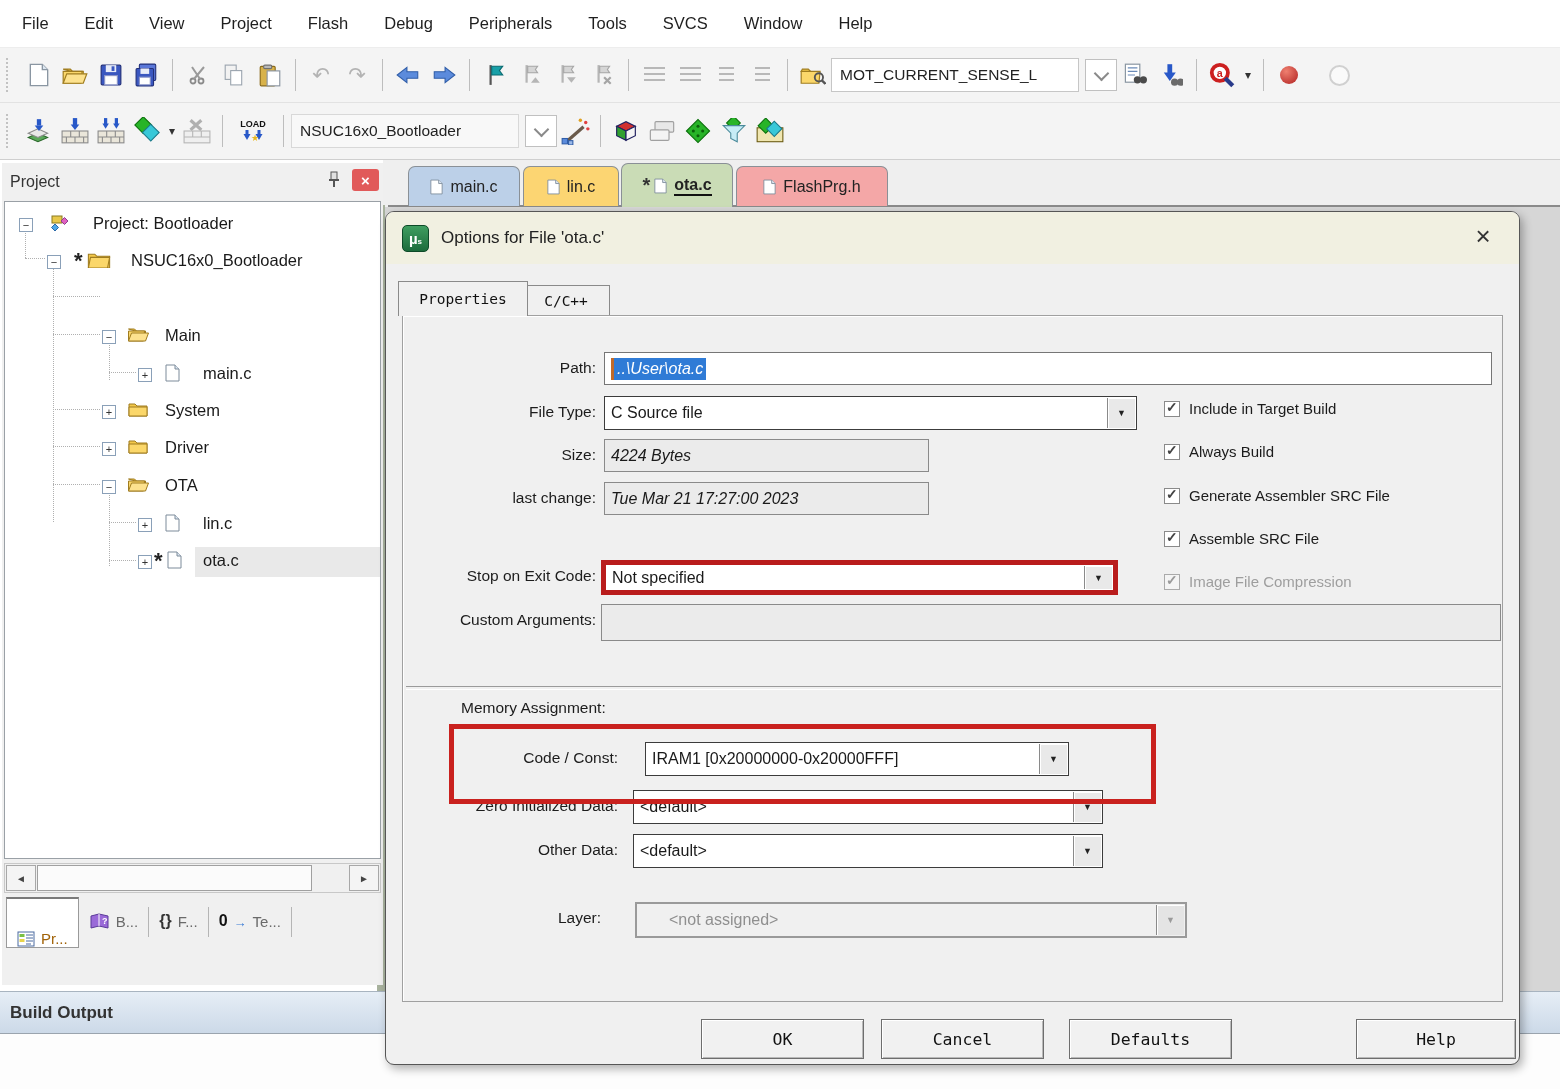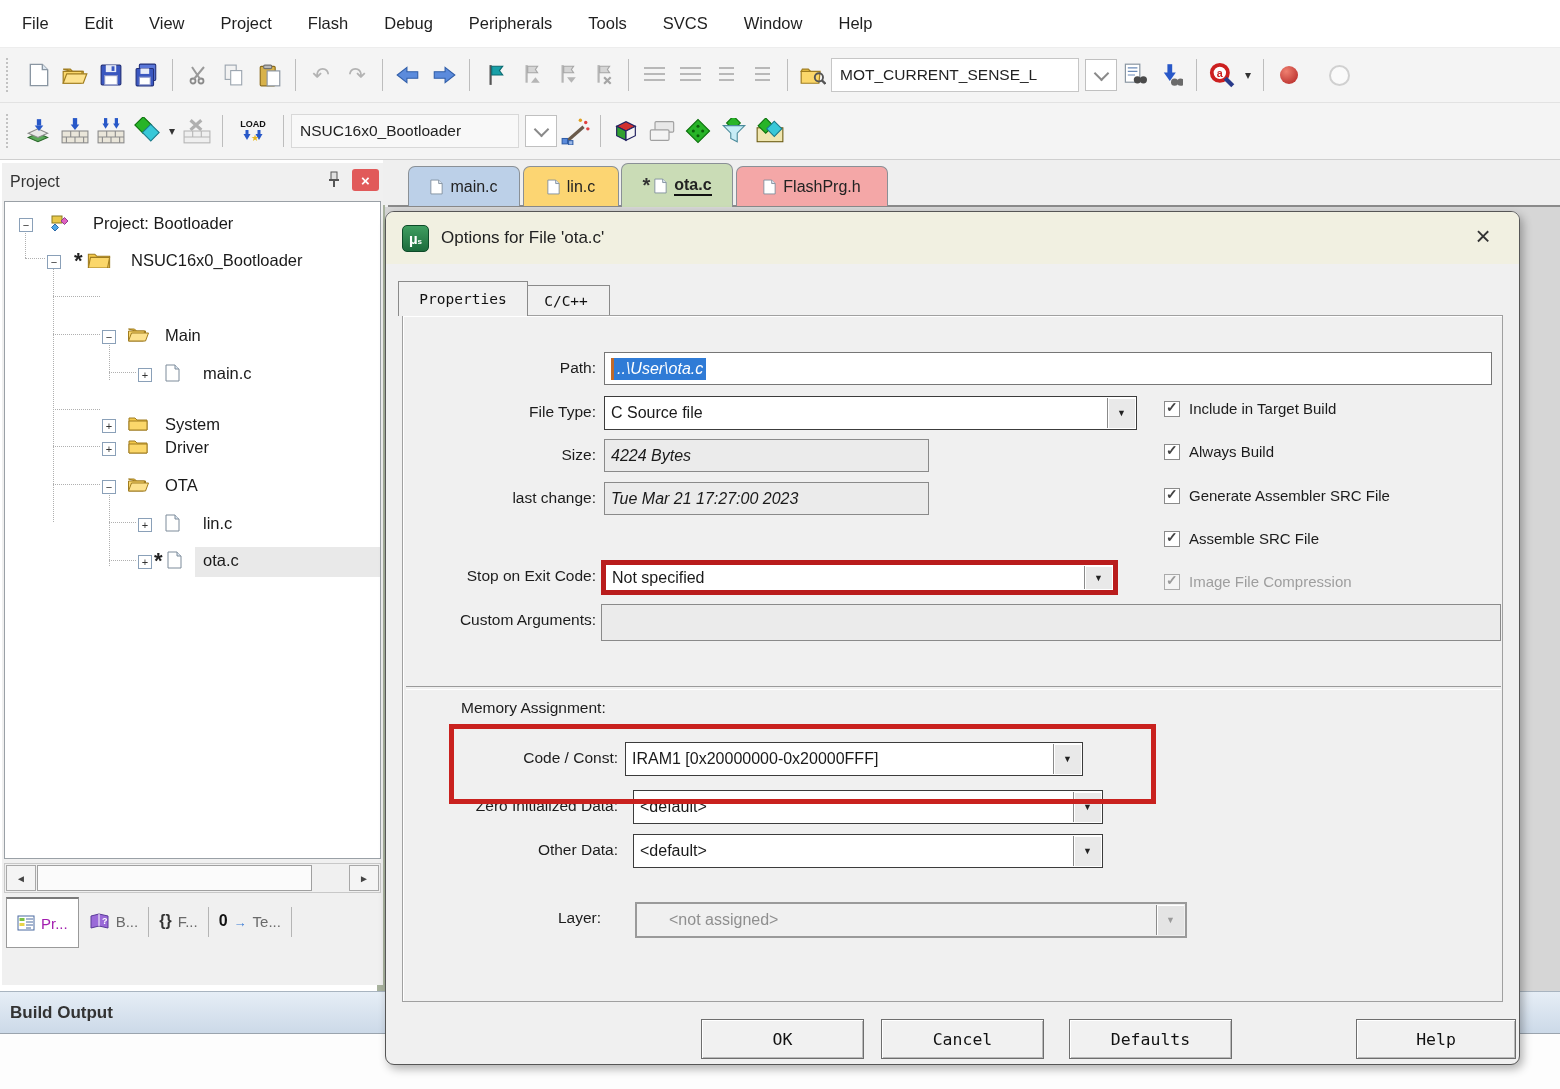--- a/index.html
+++ b/index.html
@@ -51,21 +51,21 @@
   .guide{position:absolute;border-left:1px dotted #b0b0b0;width:0;}
   .gstub{position:absolute;border-top:1px dotted #b0b0b0;height:0;}
   
   #pp-scroll{position:absolute;left:2px;top:700px;width:377px;height:30px;background:#f0f0f0;border:1px solid #c8c8c8;box-sizing:border-box;}
   .sbtn{position:absolute;top:1px;width:30px;height:26px;background:#f4f4f4;border:1px solid #a8a8a8;
         display:flex;align-items:center;justify-content:center;font-size:10px;color:#444;box-sizing:border-box;}
   .sthumb{position:absolute;left:32px;top:1px;width:275px;height:26px;background:#fbfbfb;border:1px solid #a0a0a0;box-sizing:border-box;}
   
   #pp-tabs{position:absolute;left:0;top:732px;width:381px;height:56px;display:flex;align-items:flex-start;padding-top:2px;box-sizing:border-box;}
   .ptab{height:48px;display:flex;align-items:center;gap:6px;font-size:15px;color:#6a6a6a;padding:0 10px;}
-  .ptab.active{background:#fff;border:1px solid #9a9a9a;border-top:2px solid #7a7a7a;color:#a21caf;margin-left:4px;}
+  .ptab.active{background:#fff;border:1px solid #9a9a9a;border-top:2px solid #7a7a7a;color:#a16207;margin-left:4px;align-items:flex-end;}
   .ptabsep{width:1px;height:30px;background:#b5b5b5;margin-top:10px;}
   .fn-icon::before{content:"{}";font-weight:bold;font-size:16px;color:#333;}
   .te-icon::before{content:"0";font-weight:bold;font-size:16px;color:#111;}
   .te-arrow::before{content:"→";color:#3a7bd5;font-size:13px;font-weight:bold;}
   
   #editor-bg{left:383px;top:160px;width:1177px;height:929px;background:#d6d6d6;}
   #tabstrip-bg{left:383px;top:160px;width:1177px;height:47px;background:#efefef;}
   #tab-baseline{left:388px;top:205px;width:1172px;height:2px;background:#8a8a8a;}
   #green-strip{left:377px;top:205px;width:8px;height:850px;background:#a8b29e;}
   .etab{position:absolute;top:166px;height:40px;border:1px solid #8a9096;border-bottom:none;border-radius:7px 7px 0 0;
@@ -496,21 +496,21 @@
 
     <div class="trow" style="top:156px;">
       <span class="expander plus" style="left:133px;"></span>
       <span class="ticon" style="left:160px;"><svg width="15" height="18" viewBox="0 0 15 18">
             <path d="M1 1h9l4 4v12H1z" fill="#fff" stroke="#7c8b9a"></path>
             <path d="M10 1v4h4" fill="#dce6f0" stroke="#7c8b9a"></path>
           </svg></span>
       <span class="tlabel" style="left:198px;">main.c</span>
     </div>
 
-    <div class="trow" style="top:207px;">
+    <div class="trow" style="top:193px;">
       <span class="expander plus" style="left:97px;"></span>
       <span class="ticon" style="left:122px;"><svg width="22" height="16" viewBox="0 0 20 16">
             <path d="M1 3h6l2 2h10v10H1z" fill="#f3c84a" stroke="#a07d20"></path>
             <path d="M1 6h18v9H1z" fill="#fbd76a" stroke="#a07d20"></path>
           </svg></span>
       <span class="tlabel" style="left:160px;">System</span>
     </div>
 
     <div class="trow" style="top:230px;">
       <span class="expander plus" style="left:97px;"></span>
@@ -663,21 +663,21 @@
   <div class="flabel" style="left:0px;top:399px;width:210px;">Custom Arguments:</div>
   <div class="field ro" style="left:215px;top:392px;width:900px;height:37px;">
     <span></span>
   </div>
 
   <div id="dlg-sep"></div>
 
   <div class="flabel" style="left:75px;top:487px;width:300px;text-align:left;">Memory Assignment:</div>
 
   <div class="flabel" style="left:12px;top:537px;width:220px;">Code / Const:</div>
-  <div class="combo" style="left:239px;top:530px;width:458px;height:34px;">
+  <div class="combo" style="left:259px;top:530px;width:424px;height:34px;">
     <span>IRAM1 [0x20000000-0x20000FFF]</span>
     <span class="cbtn"></span>
   </div>
   <div id="annot" style="border-color: rgb(201, 33, 30);"></div>
 
   <div class="flabel" style="left:12px;top:585px;width:220px;">Zero Initialized Data:</div>
   <div class="combo" style="left:247px;top:578px;width:470px;height:34px;">
     <span>&lt;default&gt;</span>
     <span class="cbtn"></span>
   </div>

